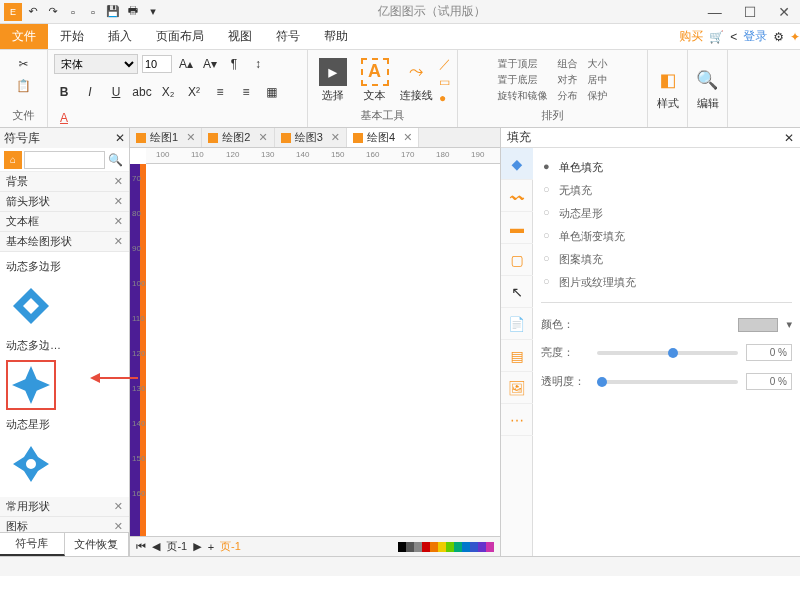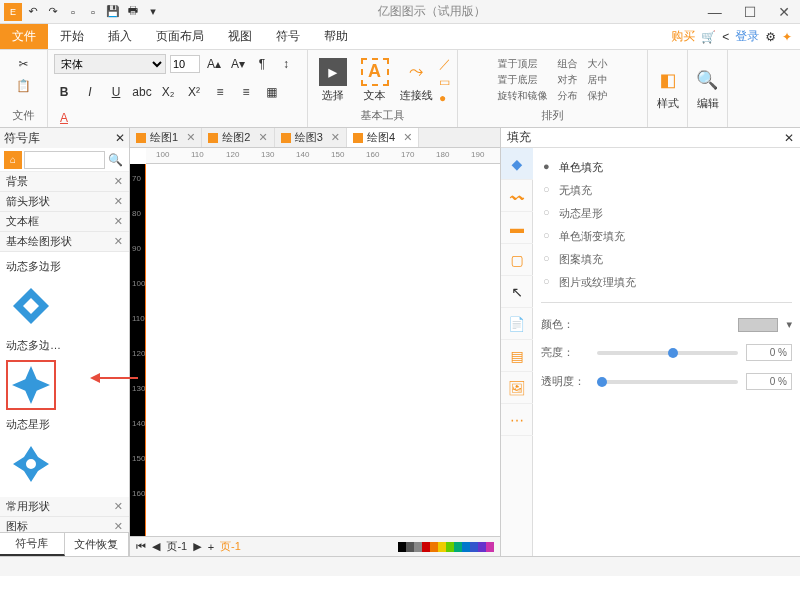--- a/index.html
+++ b/index.html
@@ -6,21 +6,21 @@
 body { width: 800px; height: 594px; background: #fff; overflow: hidden; font-size: 12px; color: #333; }
 .titlebar { height: 24px; background: #f5f5f5; display: flex; align-items: center; padding: 0 4px; border-bottom: 1px solid #ddd; }
 .titlebar .qat { display: flex; gap: 2px; align-items: center; }
 .titlebar .qat span { width: 18px; height: 18px; display: flex; align-items: center; justify-content: center; cursor: pointer; font-size: 11px; }
 .titlebar .title { flex: 1; text-align: center; color: #888; font-size: 12px; }
 .titlebar .winbtns { display: flex; gap: 10px; }
 .titlebar .winbtns span { cursor: pointer; padding: 0 6px; font-size: 14px; color: #555; }
 .menubar { height: 26px; background: #fff; display: flex; align-items: center; border-bottom: 1px solid #ddd; }
 .menubar .tab { padding: 0 12px; height: 100%; display: flex; align-items: center; cursor: pointer; font-size: 12px; }
 .menubar .tab.active { background: #f7931e; color: #fff; }
-.menubar .right { margin-left: auto; display: flex; align-items: center; gap: 6px; padding-right: 8px; }
+.menubar .right { margin-left: auto; display: flex; align-items: center; gap: 6px; padding-right: 0; }
 .menubar .right span { cursor: pointer; font-size: 12px; }
 .menubar .right .buy { color: #f7931e; }
 .menubar .right .login { color: #4a90e2; }
 .ribbon { height: 78px; background: #fafafa; display: flex; border-bottom: 1px solid #ccc; }
 .ribbon .group { border-right: 1px solid #ddd; padding: 4px 6px; display: flex; flex-direction: column; }
 .ribbon .group .body { flex: 1; display: flex; align-items: center; gap: 4px; }
 .ribbon .group .label { text-align: center; font-size: 11px; color: #666; padding-top: 2px; }
 .ribbon .fontgroup { width: 260px; }
 .ribbon .fontgroup .row1 { display: flex; gap: 4px; align-items: center; margin-bottom: 4px; }
 .ribbon .fontgroup .row2 { display: flex; gap: 6px; align-items: center; flex-wrap: wrap; }
@@ -53,21 +53,21 @@
 .sidebar .foottabs .ft.active { background: #fff; border-bottom: 2px solid #333; }
 .canvas { flex: 1; display: flex; flex-direction: column; }
 .doctabs { height: 20px; background: #f0f0f0; display: flex; align-items: center; border-bottom: 1px solid #ccc; }
 .doctabs .dt { padding: 0 6px; height: 100%; display: flex; align-items: center; gap: 4px; cursor: pointer; font-size: 11px; border-right: 1px solid #ddd; }
 .doctabs .dt .ico { width: 10px; height: 10px; background: #f7931e; }
 .doctabs .dt .x { color: #888; margin-left: 4px; }
 .doctabs .dt.active { background: #fff; }
 .ruler-h { height: 16px; background: #fafafa; border-bottom: 1px solid #ccc; position: relative; font-size: 8px; color: #888; margin-left: 16px; }
 .ruler-h span { position: absolute; top: 2px; }
 .canvasbody { flex: 1; display: flex; }
-.ruler-v { width: 16px; background: #000000; border-right: 1px solid #f97316; position: relative; font-size: 8px; color: #888; }
+.ruler-v { width: 16px; background: #4c1d95; border-right: 6px solid #f97316; position: relative; font-size: 8px; color: #888; }
 .ruler-v span { position: absolute; left: 2px; }
 .page { flex: 1; background: #fff; position: relative; }
 .pagetabs { height: 20px; background: #f5f5f5; display: flex; align-items: center; padding: 0 6px; gap: 6px; font-size: 11px; border-top: 1px solid #ccc; }
 .pagetabs .pt { cursor: pointer; }
 .pagetabs .pt.o { color: #f7931e; }
 .pagetabs .swatches { display: flex; margin-left: auto; }
 .pagetabs .swatches span { width: 8px; height: 10px; }
 .rightpanel { width: 300px; border-left: 1px solid #ccc; display: flex; flex-direction: column; }
 .rightpanel .hdr { height: 20px; display: flex; align-items: center; justify-content: space-between; padding: 0 6px; background: #fff; border-bottom: 1px solid #ddd; font-size: 12px; }
 .rightpanel .body { flex: 1; display: flex; }
@@ -135,21 +135,21 @@
   <div class="group" style="width:48px;">
     <div class="body" style="flex-direction:column;gap:2px;">
       <span class="btn">✂</span>
       <span class="btn">📋</span>
     </div>
     <div class="label">文件</div>
   </div>
   <div class="group fontgroup">
     <div class="body" style="flex-direction:column;align-items:stretch;">
       <div class="row1">
-        <select style="width:112px;"><option>宋体</option></select>
+        <select style="width:84px;"><option>宋体</option></select>
         <input style="width: 30px;" value="10">
         <span class="btn">A▴</span>
         <span class="btn">A▾</span>
         <span class="btn">¶</span>
         <span class="btn">↕</span>
       </div>
       <div class="row2">
         <span class="btn" style="font-weight:bold;">B</span>
         <span class="btn" style="font-style:italic;">I</span>
         <span class="btn" style="text-decoration:underline;">U</span>

